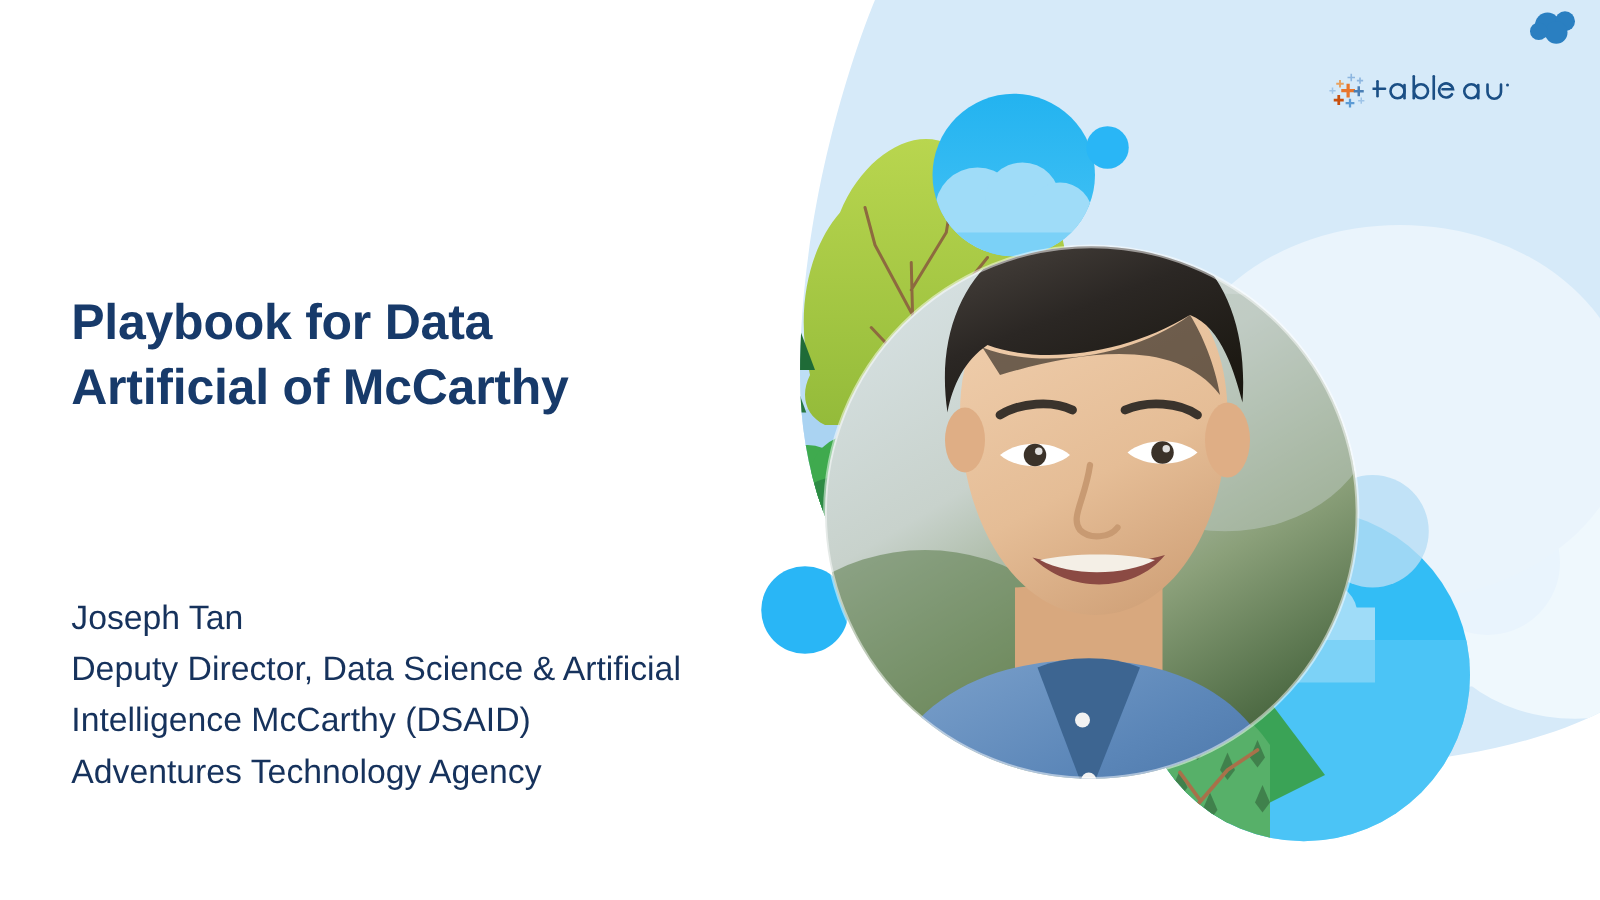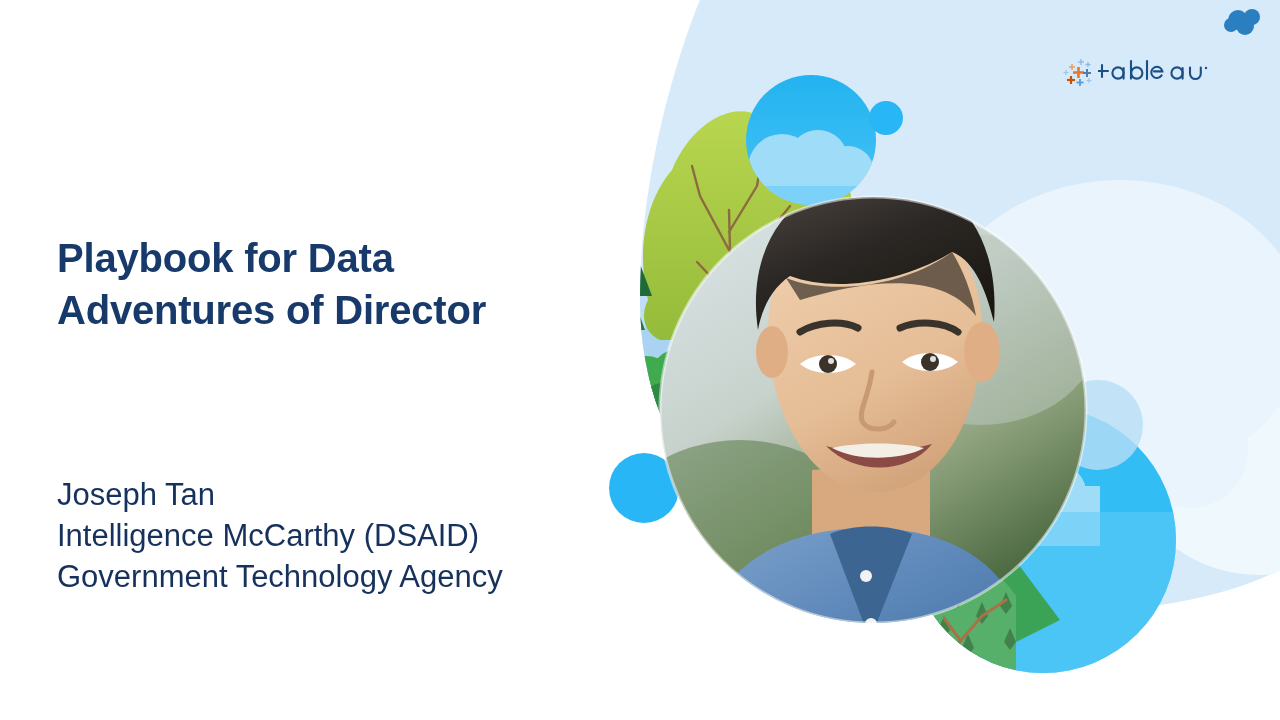--- a/index.html
+++ b/index.html
@@ -46,21 +46,21 @@
     white-space: nowrap;
   }
   #speaker-block {
     position: absolute;
     left: 57px;
     top: 474px;
     width: 640px;
   }
   .speaker-line {
     font-family: "Liberation Sans", sans-serif;
-    font-size: 31px;
+    font-size: 27px;
     font-weight: normal;
     line-height: 41px;
     color: #16325c;
     white-space: nowrap;
   }
   #tableau-logo {
     position: absolute;
     left: 1062px;
     top: 56px;
     width: 156px;
@@ -361,23 +361,24 @@
         </g>
         <circle cx="108" cy="11" r="1.2" fill="#1b4f85"></circle>
       </svg>
     </div>
   </div>
 
   <div class="text-layer">
 
     <div id="title-block">
       <div class="title-line">Playbook for Data</div>
-      <div class="title-line">Adventures of Director</div>
+      <div class="title-line">Artificial of McCarthy</div>
     </div>
 
     <div id="speaker-block">
       <div class="speaker-line">Joseph Tan</div>
+      <div class="speaker-line">Deputy Director, Data Science &amp; Artificial</div>
       <div class="speaker-line">Intelligence McCarthy (DSAID)</div>
-      <div class="speaker-line">Government Technology Agency</div>
+      <div class="speaker-line">Adventures Technology Agency</div>
     </div>
 
   </div>
 </div>
 
 </body></html>

